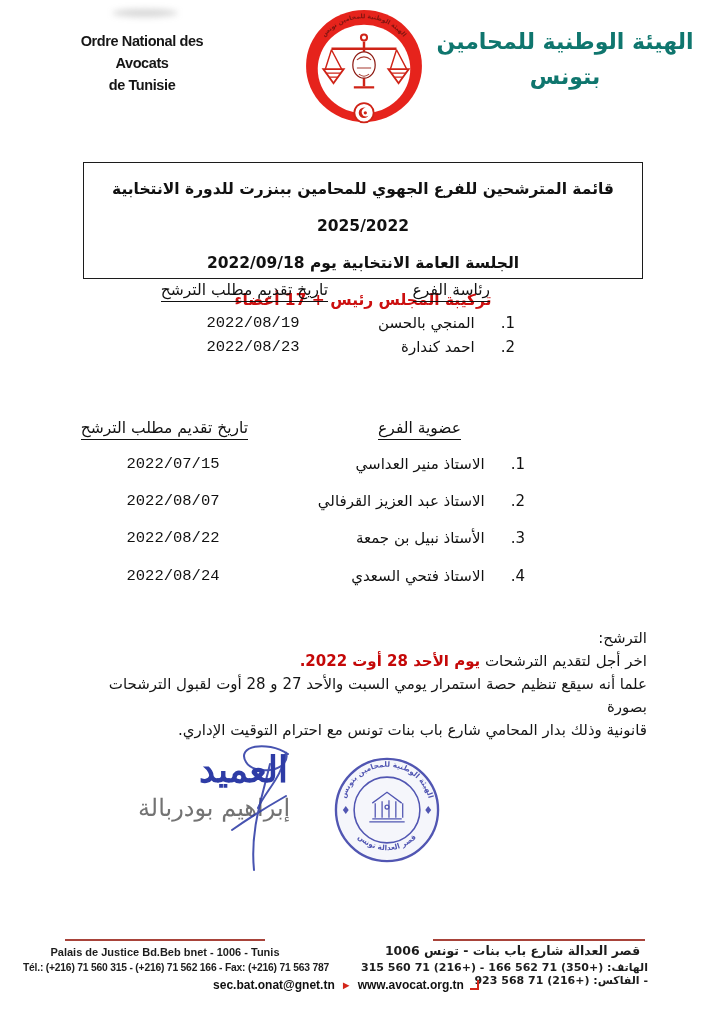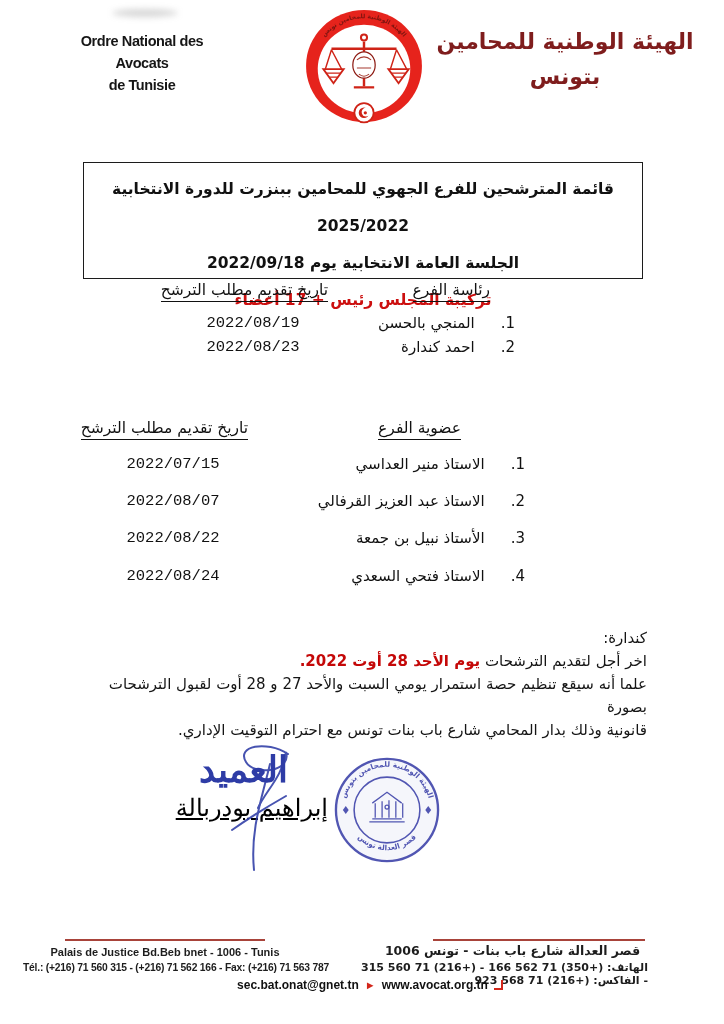--- a/index.html
+++ b/index.html
@@ -8,21 +8,21 @@
   .rtl{direction:rtl;unicode-bidi:plaintext;}
   .smudge{position:absolute;left:112px;top:9px;width:66px;height:8px;background:rgba(110,110,110,.28);
           filter:blur(3px);border-radius:50%;}
 
   
   .org-fr{position:absolute;left:60px;top:30px;width:164px;text-align:center;
           font-family:"Liberation Sans",sans-serif;font-weight:700;font-size:14.5px;
           line-height:22px;letter-spacing:-0.4px;color:#161616;}
   .logo-svg{position:absolute;left:303px;top:8px;width:122px;height:116px;}
   .org-ar{position:absolute;right:28px;top:24px;width:262px;text-align:center;
-          font-weight:700;font-size:22px;line-height:35px;color:#7f1d1d;}
+          font-weight:700;font-size:22px;line-height:35px;color:#0f766e;}
 
   
   .title-box{position:absolute;left:83px;top:162px;width:558px;height:115px;
              border:1.5px solid #1c1c1c;text-align:center;font-weight:700;font-size:15.5px;}
   .title-box .tl{margin-top:8px;line-height:37px;}
   .title-box .tl2{line-height:37px;}
   .title-box .tl3{line-height:37px;color:#cc0f0f;}
 
   
   .cands{position:absolute;left:83px;width:562px;font-size:15px;}
@@ -49,39 +49,39 @@
   .s2 .dt{left:15px;}
 
   
   .note{position:absolute;left:75px;top:627px;width:572px;direction:rtl;text-align:right;
         font-size:15px;line-height:23px;color:#151515;}
   .deadline-red{color:#c40808;font-weight:700;}
 
   
   .sig-title{position:absolute;left:196px;top:748px;width:95px;text-align:center;
              font-size:36px;font-weight:700;color:#2e3ca6;font-family:"DejaVu Serif",serif;}
-  .sig-name{position:absolute;left:138px;top:794px;width:190px;text-align:right;
-            font-size:24px;color:#000000;font-family:"DejaVu Serif",serif;text-decoration:underline;}
+  .sig-name{position:absolute;left:138px;top:794px;width:190px;text-align:left;
+            font-size:24px;color:#737373;font-family:"DejaVu Serif",serif;}
   .flourish{position:absolute;left:188px;top:738px;width:145px;height:140px;}
   .stamp{position:absolute;left:333px;top:756px;width:108px;height:108px;opacity:.92;}
 
   
   .fline{position:absolute;top:939px;height:2px;background:#a8433a;}
   .fline-l{left:65px;width:200px;}
   .fline-r{left:433px;width:212px;}
   .fr-address{position:absolute;left:25px;top:946px;width:280px;text-align:center;
               font-family:"Liberation Sans",sans-serif;font-weight:700;font-size:11px;color:#1d1d1d;}
   .fr-phone{position:absolute;left:19px;top:962px;width:314px;text-align:center;
             font-family:"Liberation Sans",sans-serif;font-weight:700;font-size:10.3px;
             letter-spacing:-0.2px;color:#1d1d1d;}
   .ar-address{position:absolute;left:380px;top:943px;width:265px;direction:rtl;text-align:center;
               font-size:12.5px;font-weight:700;color:#1d1d1d;}
   .ar-phone{position:absolute;left:356px;top:961px;width:292px;direction:rtl;text-align:right;
             font-size:11px;font-weight:700;color:#1d1d1d;}
-  .web-line{position:absolute;left:220px;top:978px;width:300px;display:flex;justify-content:center;
+  .web-line{position:absolute;left:196px;top:978px;width:300px;display:flex;justify-content:center;
             align-items:center;gap:6px;font-family:"Liberation Sans",sans-serif;
             font-weight:700;font-size:12px;color:#111;}
   .red-arrow{color:#d3261a;font-size:11px;}
   .corner-mark{display:inline-block;width:7px;height:8px;border-right:2.2px solid #d3261a;
                border-bottom:2.2px solid #d3261a;margin-bottom:1px;}
 </style>
 </head>
 <body>
 
 <div class="page">
@@ -173,21 +173,21 @@
       <div class="nm"><span class="num">3.</span><span>الأستاذ نبيل بن جمعة</span></div>
       <div class="dt">2022/08/22</div>
     </div>
     <div class="row r3">
       <div class="nm"><span class="num">4.</span><span>الاستاذ فتحي السعدي</span></div>
       <div class="dt">2022/08/24</div>
     </div>
   </section>
 
   <div class="note">
-    <div>كندارة:</div>
+    <div>الترشح:</div>
     <div><span>اخر أجل لتقديم الترشحات </span><span class="deadline-red">يوم الأحد 28 أوت 2022.</span></div>
     <div>علما أنه سيقع تنظيم حصة استمرار يومي السبت والأحد 27 و 28 أوت لقبول الترشحات بصورة</div>
     <div>قانونية وذلك بدار المحامي شارع باب بنات تونس مع احترام التوقيت الإداري.</div>
   </div>
 
   <div class="sig-title rtl">العميد</div>
   <div class="sig-name rtl">إبراهيم بودربالة</div>
   <svg class="flourish" viewBox="0 0 145 140">
     <g fill="none" stroke="#2e3ca6" stroke-width="2" stroke-linecap="round" opacity="0.88">
       <path d="M100,16 C78,2 48,8 58,24 C66,38 104,34 98,14 C94,40 78,52 70,70"></path>

